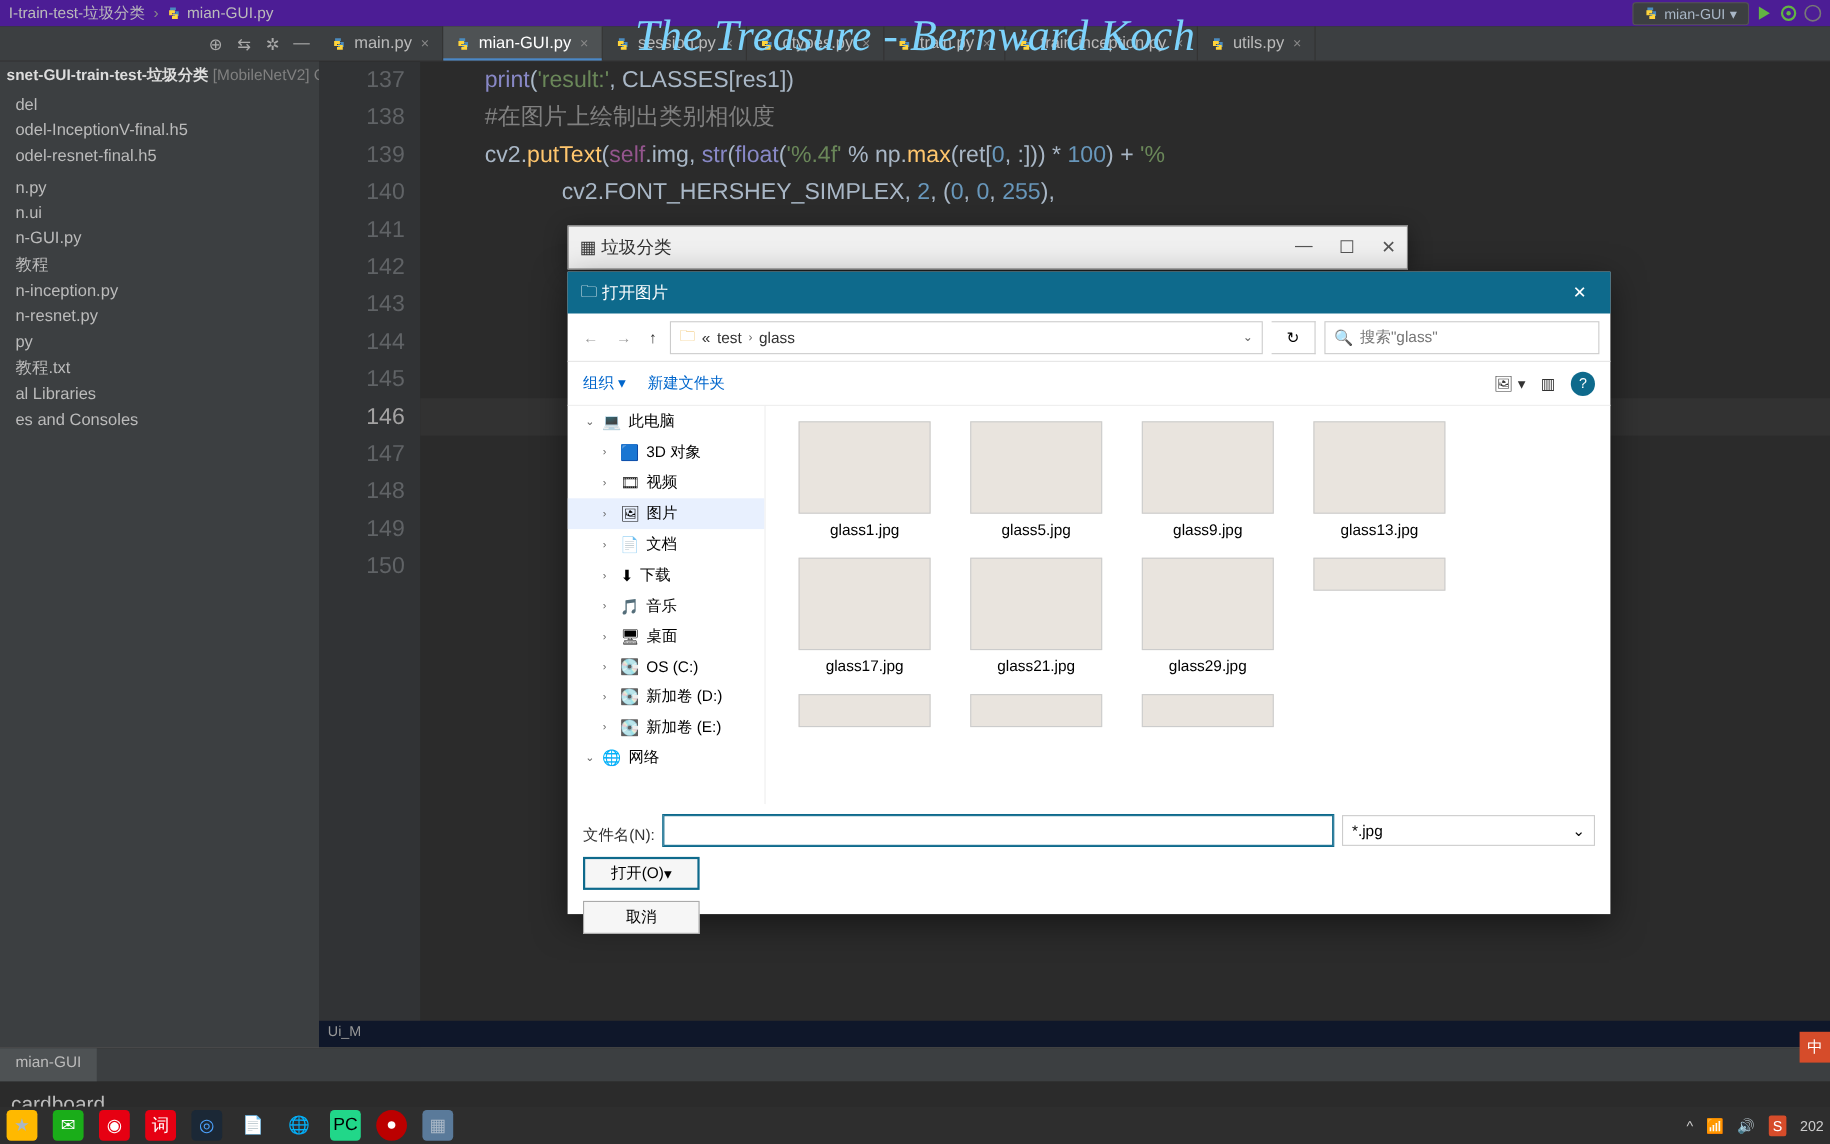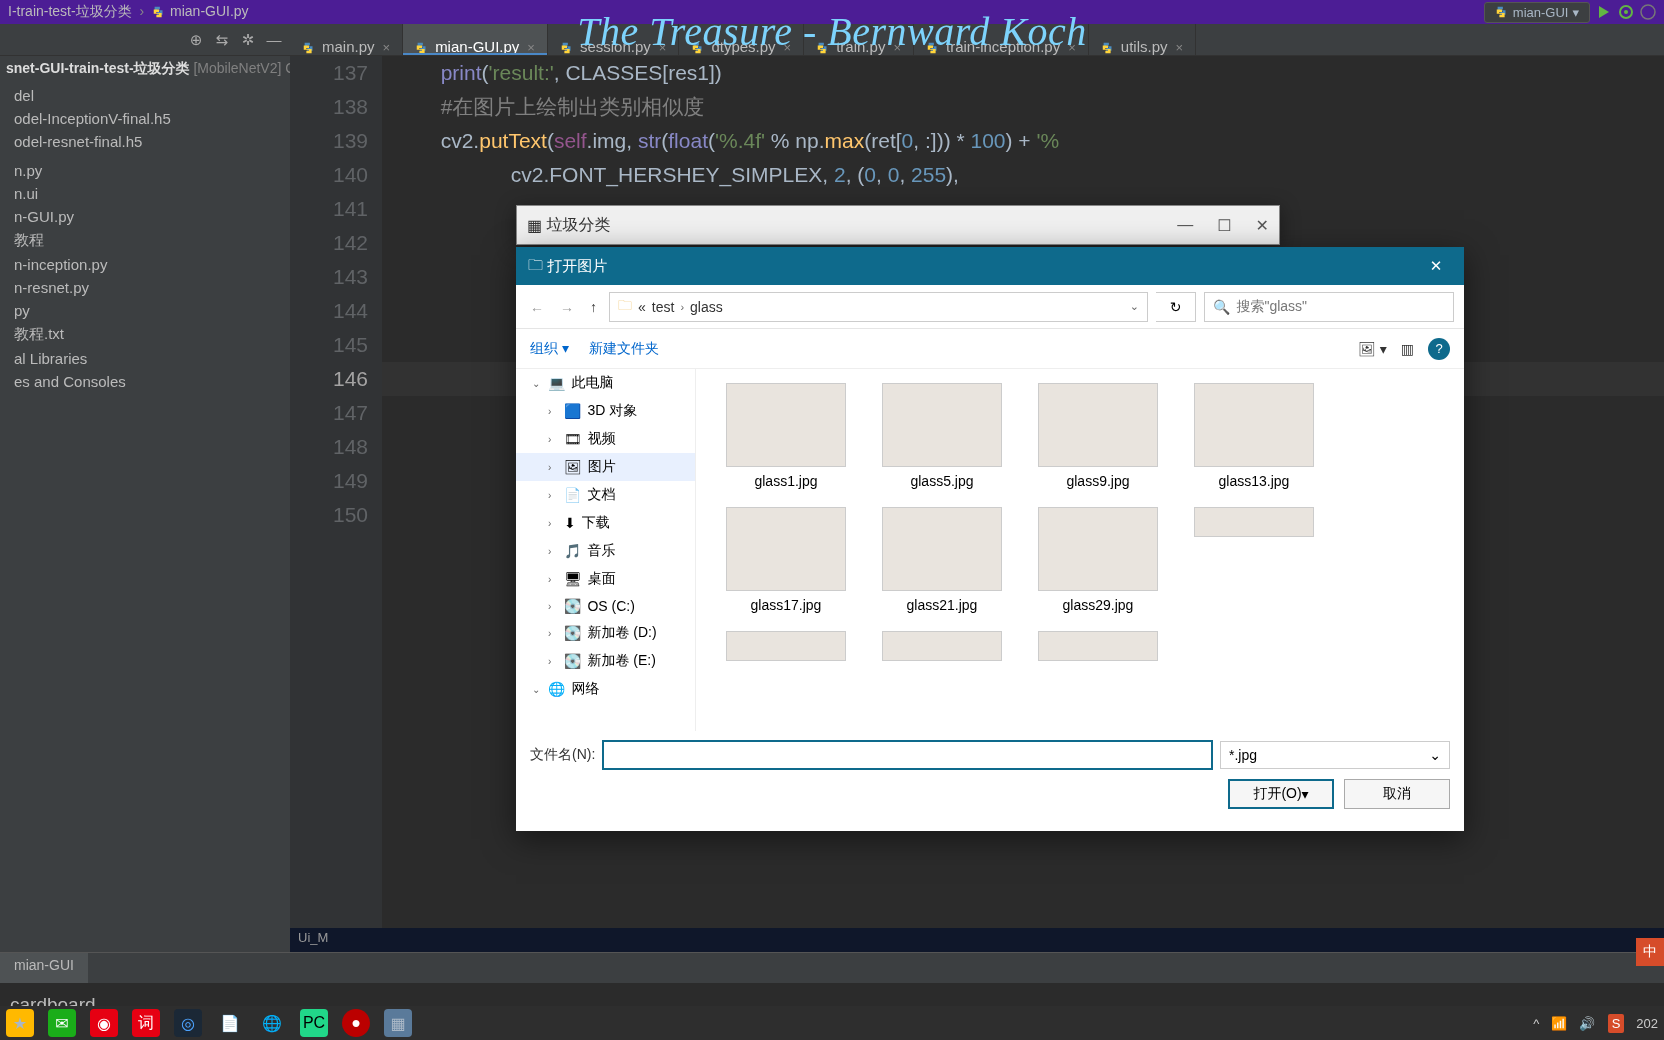--- a/index.html
+++ b/index.html
@@ -14,21 +14,21 @@
 .breadcrumb .sep { color:#888; margin:0 4px; }
 .topbar-right { margin-left:auto; display:flex; align-items:center; gap:6px; }
 .run-config { background:#3c3f41; border:1px solid #555; padding:2px 10px; border-radius:3px; display:flex; align-items:center; gap:4px; font-size:13px; }
 .green-dot { width:14px; height:14px; }
 
 
 .toolrow { height:32px; background:#3c3f41; border-bottom:1px solid #323232; display:flex; align-items:center; }
 .leftcontrols { width:290px; display:flex; justify-content:flex-end; gap:10px; padding-right:8px; color:#aaa; }
 .leftcontrols span { width:16px; text-align:center; }
 .tabs { display:flex; height:100%; }
-.tab { display:flex; align-items:flex-end; padding:0 12px; gap:6px; color:#bbb; border-right:1px solid #323232; font-size:15px; position:relative; }
+.tab { display:flex; align-items:center; padding:0 12px; gap:6px; color:#bbb; border-right:1px solid #323232; font-size:15px; position:relative; }
 .tab.active { background:#4e5254; color:#fff; }
 .tab.active::after { content:""; position:absolute; bottom:0; left:0; right:0; height:2px; background:#4a88c7; }
 .tab .close { color:#888; font-size:13px; margin-left:2px; }
 .pyicon { width:14px; height:14px; }
 
 
 .main { display:flex; height:calc(100% - 56px - 26px - 28px - 34px); }
 .sidebar { width:290px; background:#3c3f41; overflow:hidden; }
 .projroot { padding:4px 6px; color:#ddd; font-size:14px; white-space:nowrap; }
 .projroot .tag { color:#808080; }
@@ -90,25 +90,25 @@
 .dlg-tree .node.l2 { padding-left:32px; }
 .dlg-tree .node.sel { background:#e8f0fe; }
 .dlg-tree .arrow { width:10px; color:#666; font-size:10px; }
 .folder-ico { color:#f0c36d; }
 .thumbs { flex:1; overflow-y:auto; padding:14px; }
 .thumbs-grid { display:grid; grid-template-columns:repeat(4,152px); gap:18px 4px; }
 .thumb { text-align:center; font-size:14px; }
 .thumb .img { width:120px; height:84px; margin:0 auto 6px; background:#e9e4de; border:1px solid #ccc; display:flex; align-items:center; justify-content:center; font-size:11px; color:#999; }
 .preview { width:100px; border-left:1px solid #eee; display:flex; align-items:center; justify-content:center; text-align:center; font-size:13px; color:#666; padding:6px; }
 .dlg-foot { padding:10px 14px; }
-.row1 { display:flex; align-items:center; gap:8px; margin-bottom:10px; }
+.row1 { display:flex; align-items:flex-end; gap:8px; margin-bottom:10px; }
 .row1 label { color:#333; }
 .row1 .fname { flex:1; height:28px; border:1px solid #0e6a8c; outline:1px solid #0e6a8c; }
 .row1 .ftype { width:230px; height:28px; border:1px solid #ccc; padding:0 8px; display:flex; align-items:center; }
-.row2 { display:flex; justify-content:flex-end; gap:10px; }
+.row2 { display:flex; justify-content:center; gap:10px;flex-direction:column; }
 .btn { width:106px; height:30px; border:1px solid #aaa; background:#f6f6f6; display:flex; align-items:center; justify-content:center; font-size:14px; }
 .btn.primary { border:2px solid #0e6a8c; }
 
 
 .ime { position:absolute; right:0; top:938px; width:28px; height:28px; background:#d64c2a; color:#fff; display:flex; align-items:center; justify-content:center; font-size:14px; z-index:20; }
 
 
 svg { display:block; }
 </style>
 </head>

